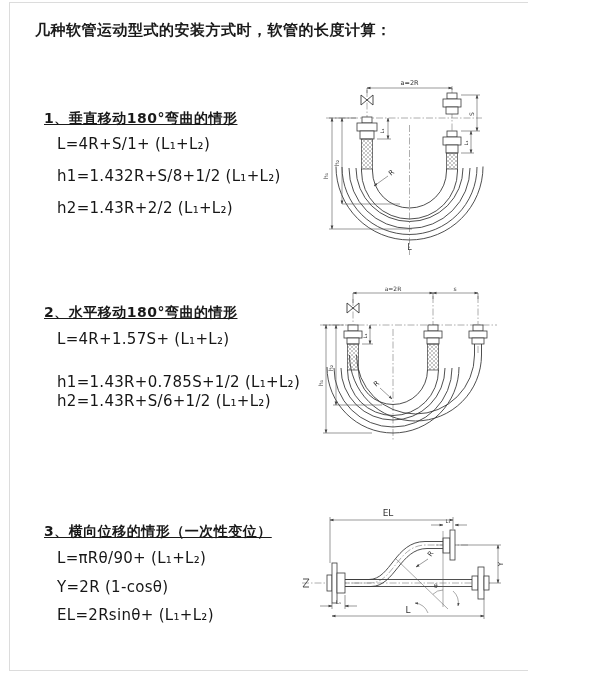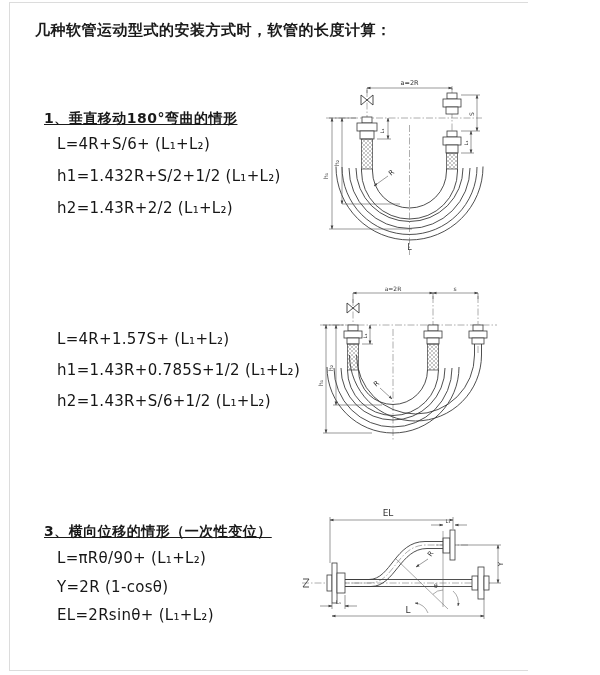--- a/index.html
+++ b/index.html
@@ -24,26 +24,29 @@
 <body>
 
 <div class="page">
   <div class="frame"></div>
 
   <div class="doc-title">几种软管运动型式的安装方式时，软管的长度计算：</div>
 
   <div class="section" style="top:110px">
     <div class="sec-head">1、垂直移动180°弯曲的情形</div>
   </div>
-  <div class="formula" style="top:135px">L=4R+S/6+ (L₁+L₂)</div>
-  <div class="formula" style="top:167px">h1=1.432R+S/2+1/2 (L₁+L₂)</div>
+  <div class="formula" style="top:135px">L=4R+S/1+ (L₁+L₂)</div>
+  <div class="formula" style="top:167px">h1=1.432R+S/8+1/2 (L₁+L₂)</div>
   <div class="formula" style="top:199px">h2=1.43R+2/2 (L₁+L₂)</div>
 
+  <div class="section" style="top:304px">
+    <div class="sec-head">2、水平移动180°弯曲的情形</div>
+  </div>
   <div class="formula" style="top:330px">L=4R+1.57S+ (L₁+L₂)</div>
-  <div class="formula" style="top:361px">h1=1.43R+0.785S+1/2 (L₁+L₂)</div>
+  <div class="formula" style="top:373px">h1=1.43R+0.785S+1/2 (L₁+L₂)</div>
   <div class="formula" style="top:392px">h2=1.43R+S/6+1/2 (L₁+L₂)</div>
 
   <div class="section" style="top:523px">
     <div class="sec-head">3、横向位移的情形（一次性变位）</div>
   </div>
   <div class="formula" style="top:549px">L=πRθ/90+ (L₁+L₂)</div>
   <div class="formula" style="top:578px">Y=2R (1-cosθ)</div>
   <div class="formula" style="top:606px">EL=2Rsinθ+ (L₁+L₂)</div>
 
   <svg style="left:312px;top:73px" width="275" height="190" viewBox="0 0 275 190">

